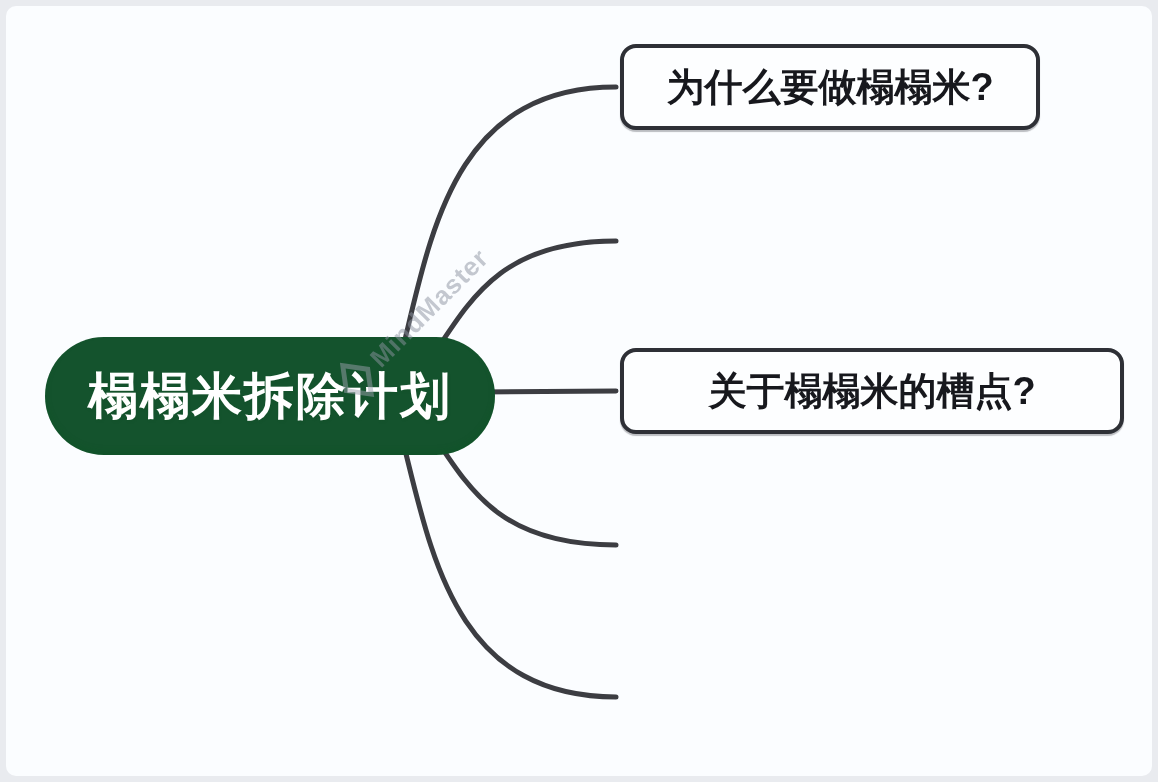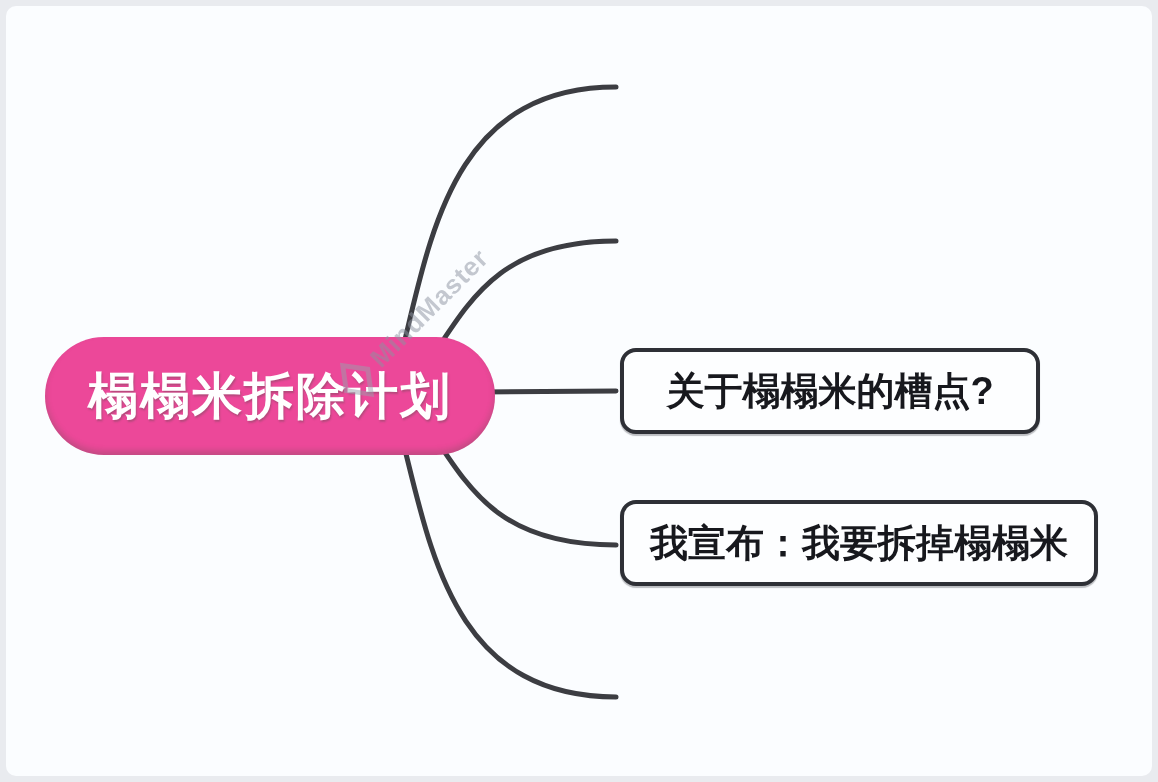--- a/index.html
+++ b/index.html
@@ -29,21 +29,21 @@
     stroke: #3c3d42;
     stroke-width: 5;
     stroke-linecap: round;
   }
   .root-node {
     position: absolute;
     left: 39px;               
     top: 331px;               
     width: 450px;
     height: 118px;
-    background: #ec4899;
+    background: #14532d;
     border-radius: 999px;
     display: flex;
     align-items: center;
     justify-content: center;
     z-index: 2;
     box-shadow: inset 0 -4px 6px rgba(0,90,30,0.18);
   }
   .root-node .label {
     color: #ffffff;
     font-size: 50px;
@@ -67,21 +67,21 @@
     box-shadow: 0 2px 1px rgba(40,42,50,0.30);
   }
   .branch-node .label {
     color: #17181d;
     font-size: 38px;
     font-weight: 700;
     white-space: nowrap;
   }
   .b1 { top: 38px;  width: 420px; }   
   .b2 { top: 192px; width: 420px; }
-  .b3 { top: 342px; width: 420px; }
+  .b3 { top: 342px; width: 504px; }
   .b4 { top: 494px; width: 478px; }
   .b5 { top: 648px; width: 494px; }
 
   .watermark {
     position: absolute;
     left: 249px;
     top: 294px;
     width: 320px;
     height: 44px;
     transform: rotate(-45deg);
@@ -118,29 +118,29 @@
     <path d="M 424 354 C 464 294, 494 235, 610 235"></path>
     <path d="M 474 386 L 610 385"></path>
     <path d="M 424 424 C 464 484, 494 539, 610 539"></path>
     <path d="M 394 424 C 424 539, 444 691, 610 691"></path>
   </svg>
 
   <div class="root-node">
     <span class="label">榻榻米拆除计划</span>
   </div>
 
+  <div class="branch-node b1">
+    <span class="label">为什么要做榻榻米?</span>
+  </div>
 
 
   <div class="branch-node b3">
     <span class="label">关于榻榻米的槽点?</span>
   </div>
 
-  <div class="branch-node b4">
-    <span class="label">我宣布：我要拆掉榻榻米</span>
-  </div>
 
 
   <div class="watermark">
     <span class="diamond"></span>
     <span class="wm-text">MindMaster</span>
   </div>
 
 </div>
 
 </body></html>

